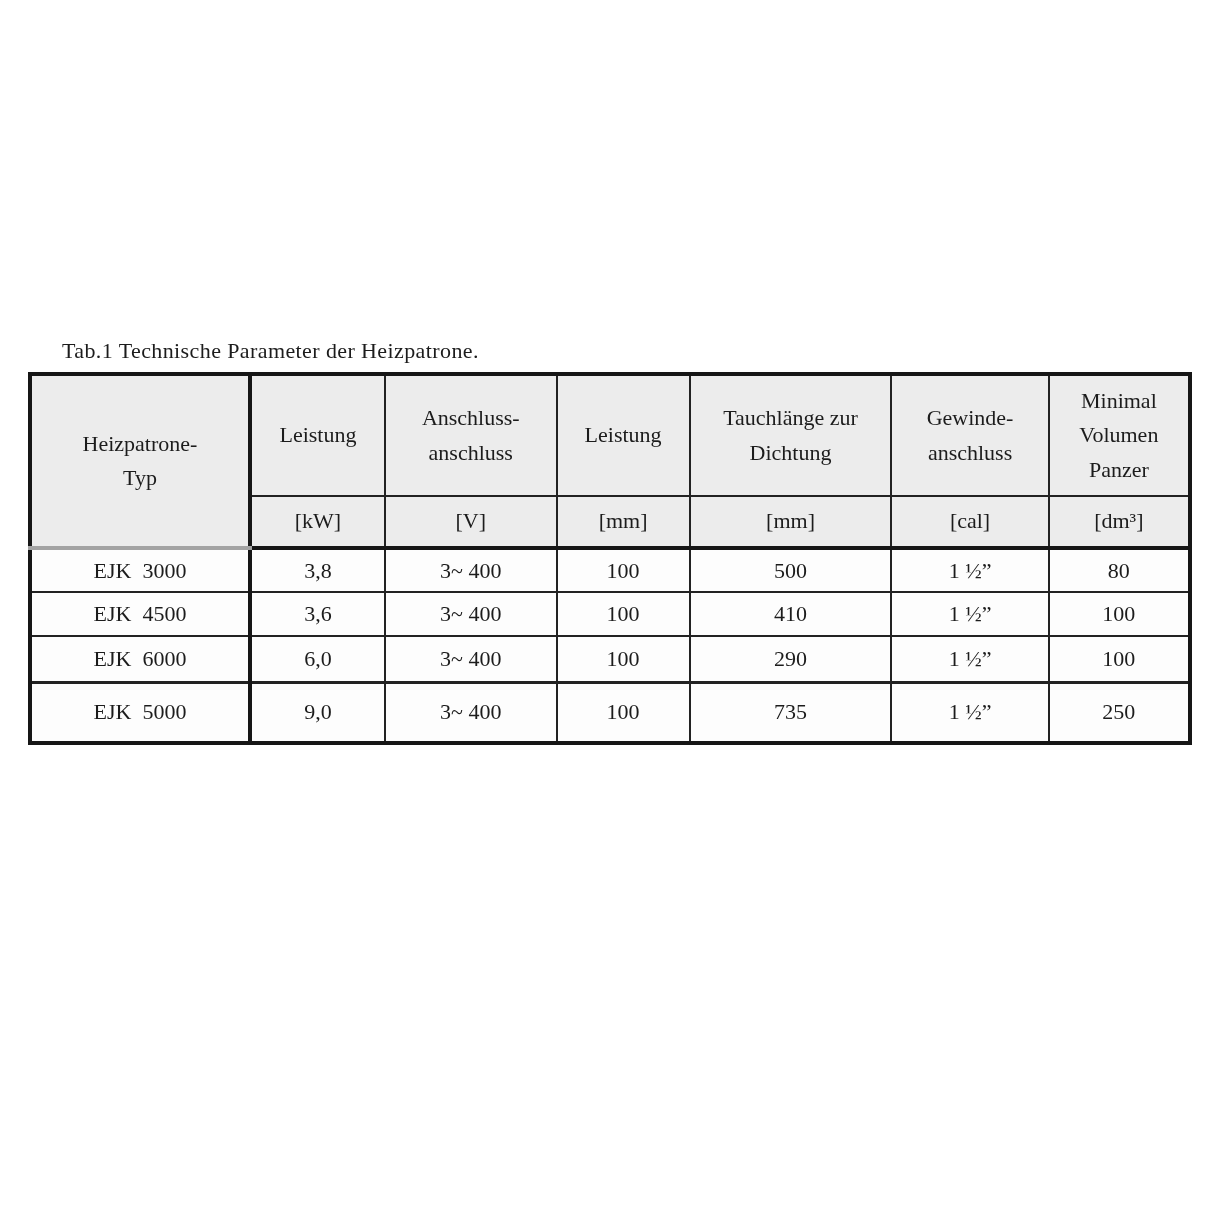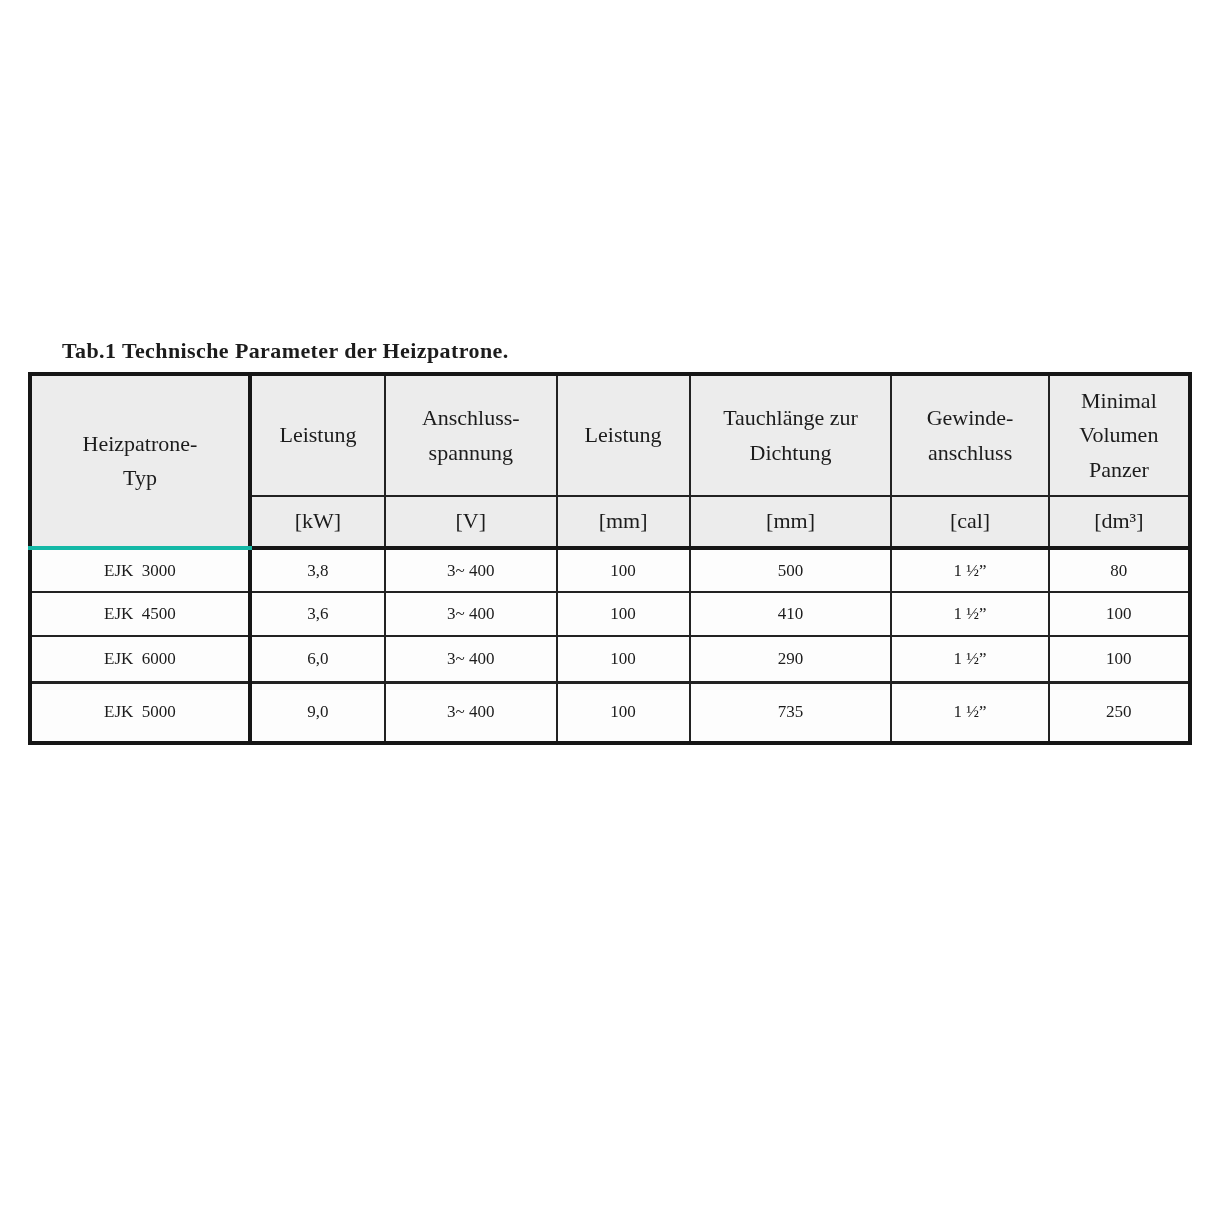--- a/index.html
+++ b/index.html
@@ -6,21 +6,21 @@
   body {
     width: 1214px; height: 1214px;
     background: #ffffff;
     font-family: "Liberation Serif", serif;
     color: #1c1c1c;
   }
   .canvas { position: relative; width: 1214px; height: 1214px; overflow: hidden; background: #ffffff; }
 
   .doc-title {
     position: absolute; left: 62px; top: 338px;
-    font-size: 22px; font-weight: 700; letter-spacing: 0.4px;
+    font-size: 22px; font-weight: 400; letter-spacing: 0.4px;
     white-space: nowrap;
   }
 
   table.param-table {
     position: absolute; left: 28px; top: 372px;
     width: 1164px;
     border-collapse: collapse; table-layout: fixed;
     background: #ffffff;
     border: 4px solid #161616;
   }
@@ -32,24 +32,24 @@
   }
   .param-table thead th {
     background: #ececec;
     font-size: 22px;
     line-height: 1.55;
     white-space: pre-line;
   }
   tr.header-main { height: 122px; }
   tr.unit-row { height: 52px; margin-top: 29px; }
   tr.unit-row th { border-bottom: 4px solid #161616; }
-  th.col-typ { border-right: 4px solid #161616; border-bottom: 4px solid #14b8a6; }
+  th.col-typ { border-right: 4px solid #161616; border-bottom: 4px solid #a3a3a3; }
 
   .param-table tbody td {
-    font-size: 17px;
+    font-size: 22px;
     background: #fdfdfd;
     white-space: pre-wrap;
   }
   .param-table tbody td:first-child { border-right: 4px solid #161616; }
   .param-table tbody tr { height: 44px; }
   .param-table tbody tr.row-mid { height: 46px; font-family: Liberation Serif, serif; }
   .param-table tbody tr.row-tall { height: 61px; }
   .param-table tbody tr.row-tall td { border-top-width: 3px; }
 </style>
 </head>
@@ -68,21 +68,21 @@
       <col style="width:200px">
       <col style="width:156px">
       <col style="width:140px">
     </colgroup>
     <thead>
       <tr class="header-main">
         <th class="col-typ" rowspan="2">Heizpatrone-
 Typ</th>
         <th>Leistung</th>
         <th>Anschluss-
-spannung</th>
+anschluss</th>
         <th>Leistung</th>
         <th>Tauchlänge zur
 Dichtung</th>
         <th>Gewinde-
 anschluss</th>
         <th>Minimal
 Volumen
 Panzer</th>
       </tr>
       <tr class="unit-row">

